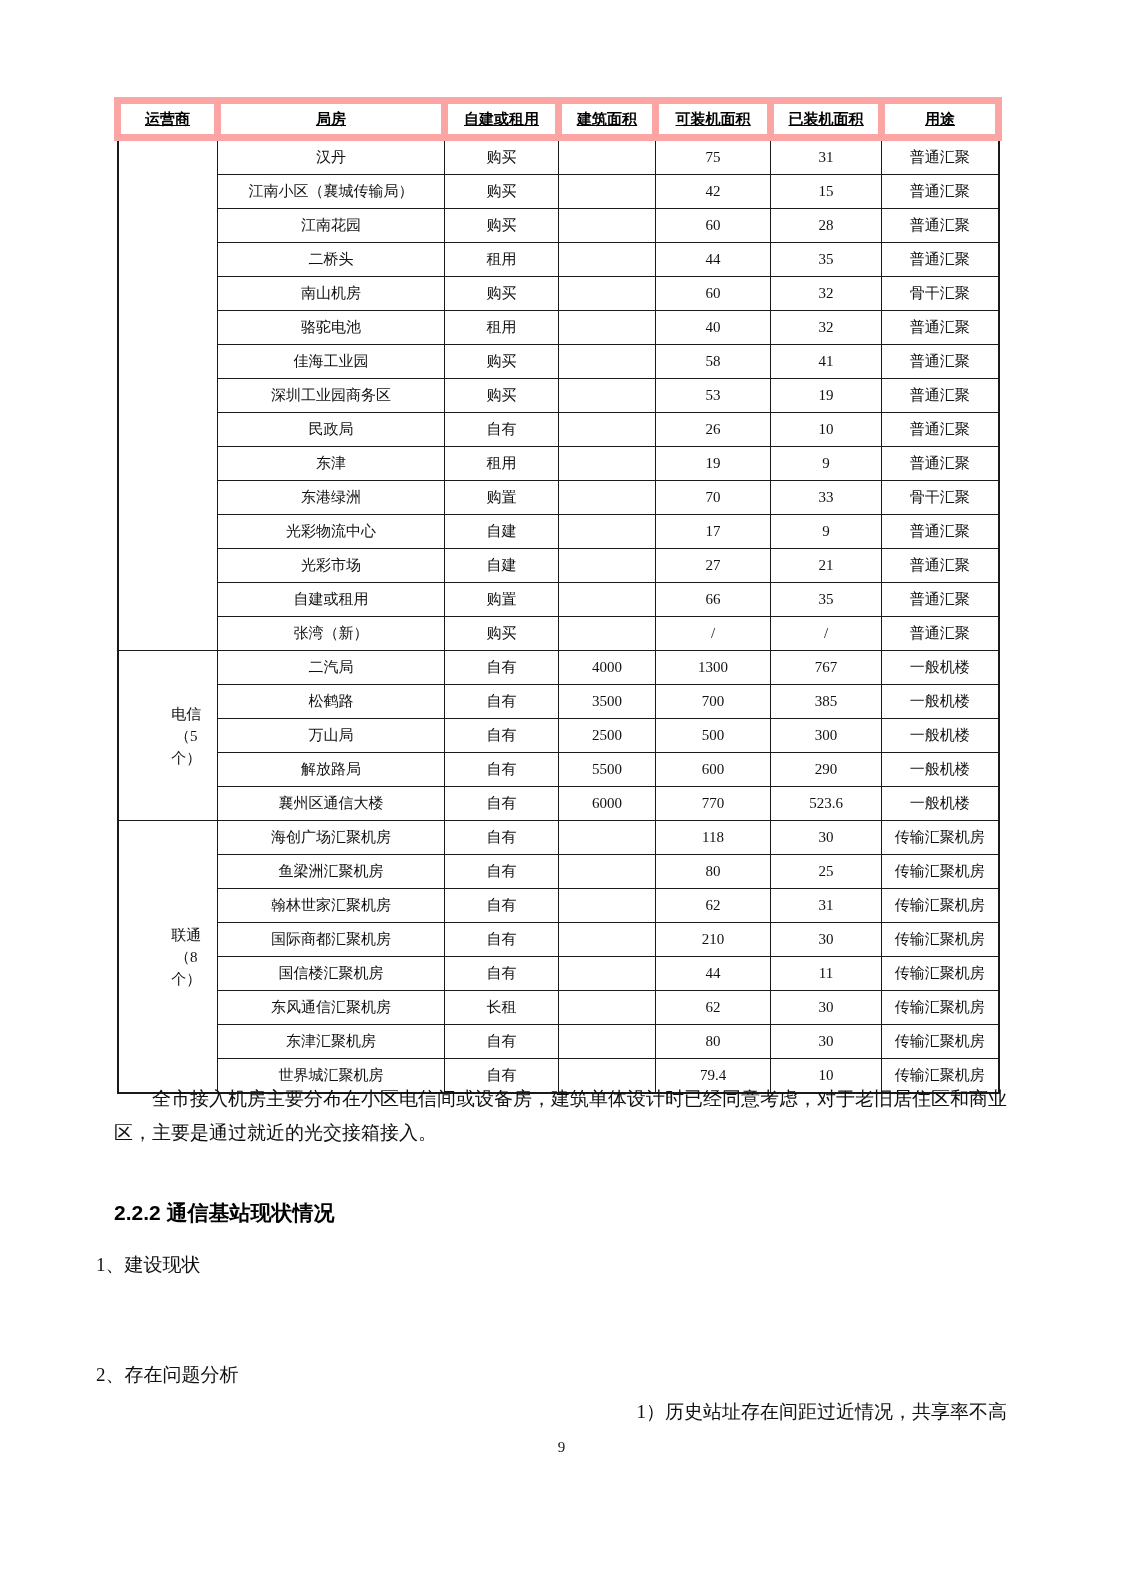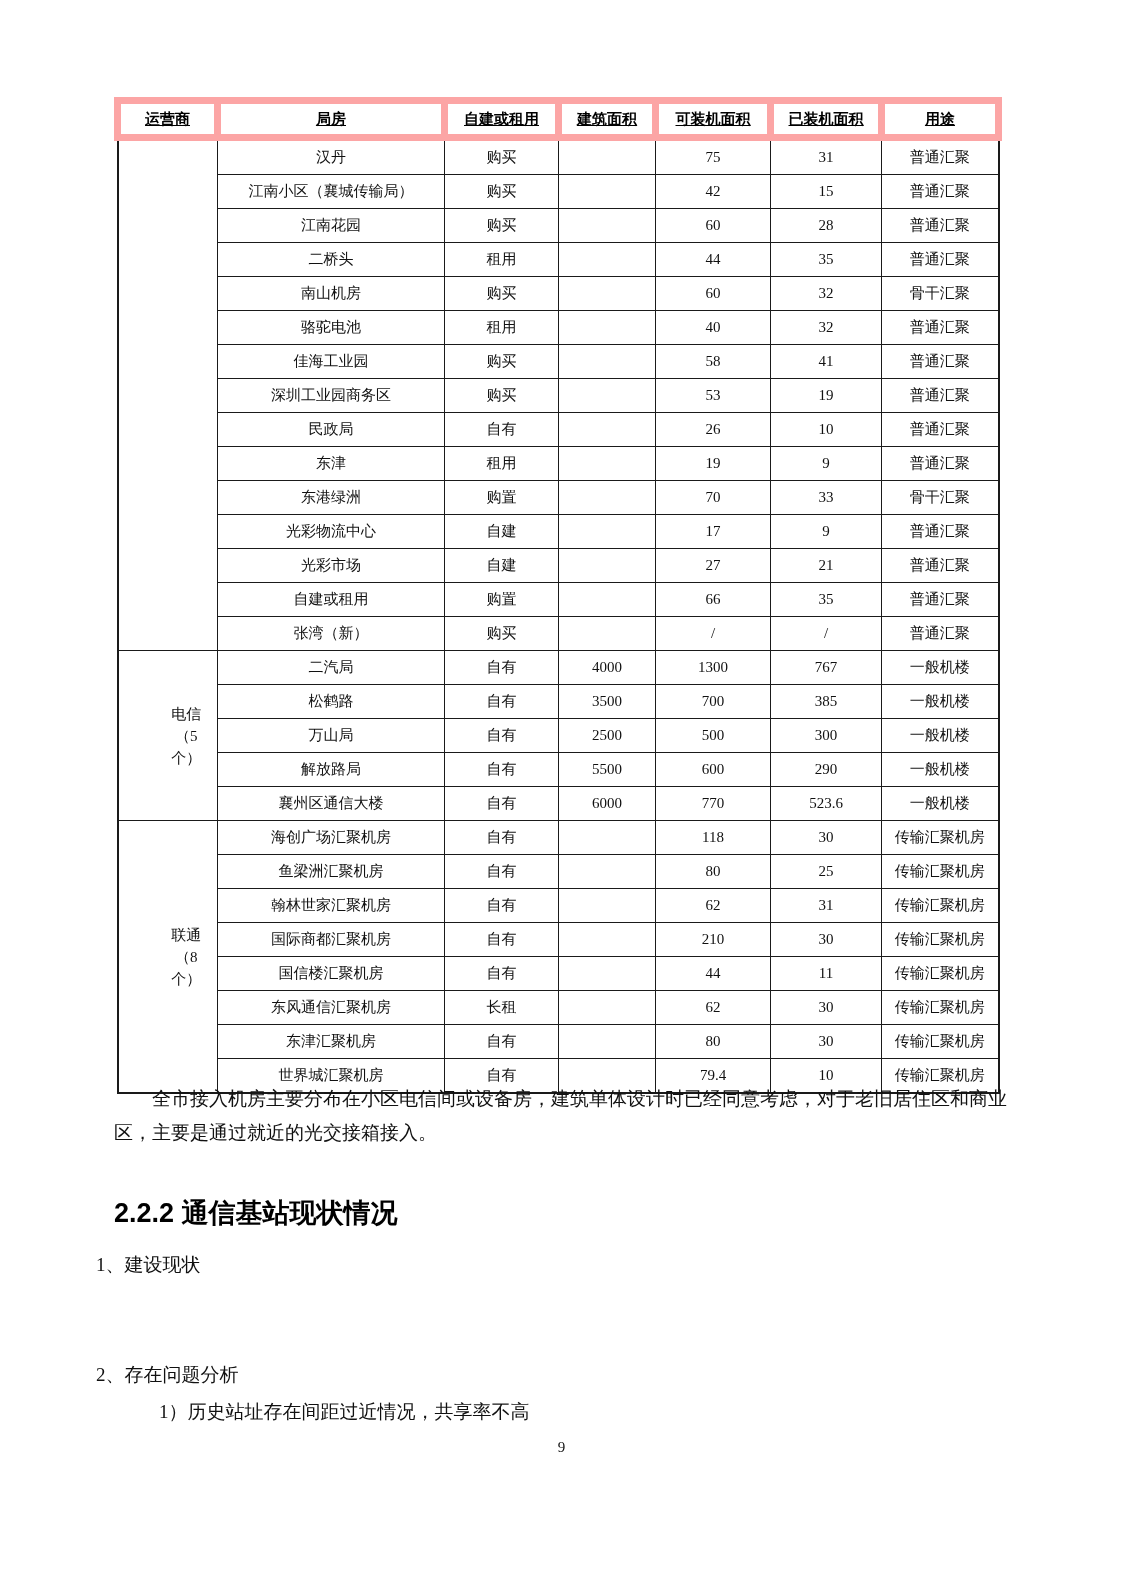--- a/index.html
+++ b/index.html
@@ -50,42 +50,42 @@
   .para{
     position:absolute;left:114px;width:893px;
     font-size:19px;line-height:34px;
     text-align:justify;
     margin:0;color:#111;
   }
   .indent{text-indent:2em;}
   .section-heading{
     position:absolute;left:114px;width:893px;
     font-family:"Liberation Sans","DejaVu Sans",sans-serif;
-    font-size:27px;font-weight:bold;
+    font-size:21px;font-weight:bold;
     line-height:30px;margin:0;color:#000;
   }
   .list-item{
     position:absolute;left:96px;width:893px;
     font-size:19px;line-height:34px;margin:0;color:#111;
   }
   .sub-item{
     position:absolute;left:114px;width:893px;
     padding-left:45px;box-sizing:border-box;
     font-size:19px;line-height:34px;margin:0;color:#111;
   }
   .page-footer{
     position:absolute;left:0;top:1439px;width:100%;
     text-align:center;font-size:15px;color:#111;
   }
   .top-para{top:1082px;}
   .heading-pos{top:1198px;}
   .item1-pos{top:1248px;}
   .para2-pos{top:1285px;}
   .item2-pos{top:1358px;}
-  .subitem-pos{top:1395px;}
+  .subitem-pos{top:1395px;text-align:right;}
 </style>
 </head>
 <body>
 
 <div class="page">
 
   <table class="facility-table">
     <colgroup>
       <col style="width:100px">
         <col style="width:227px">

